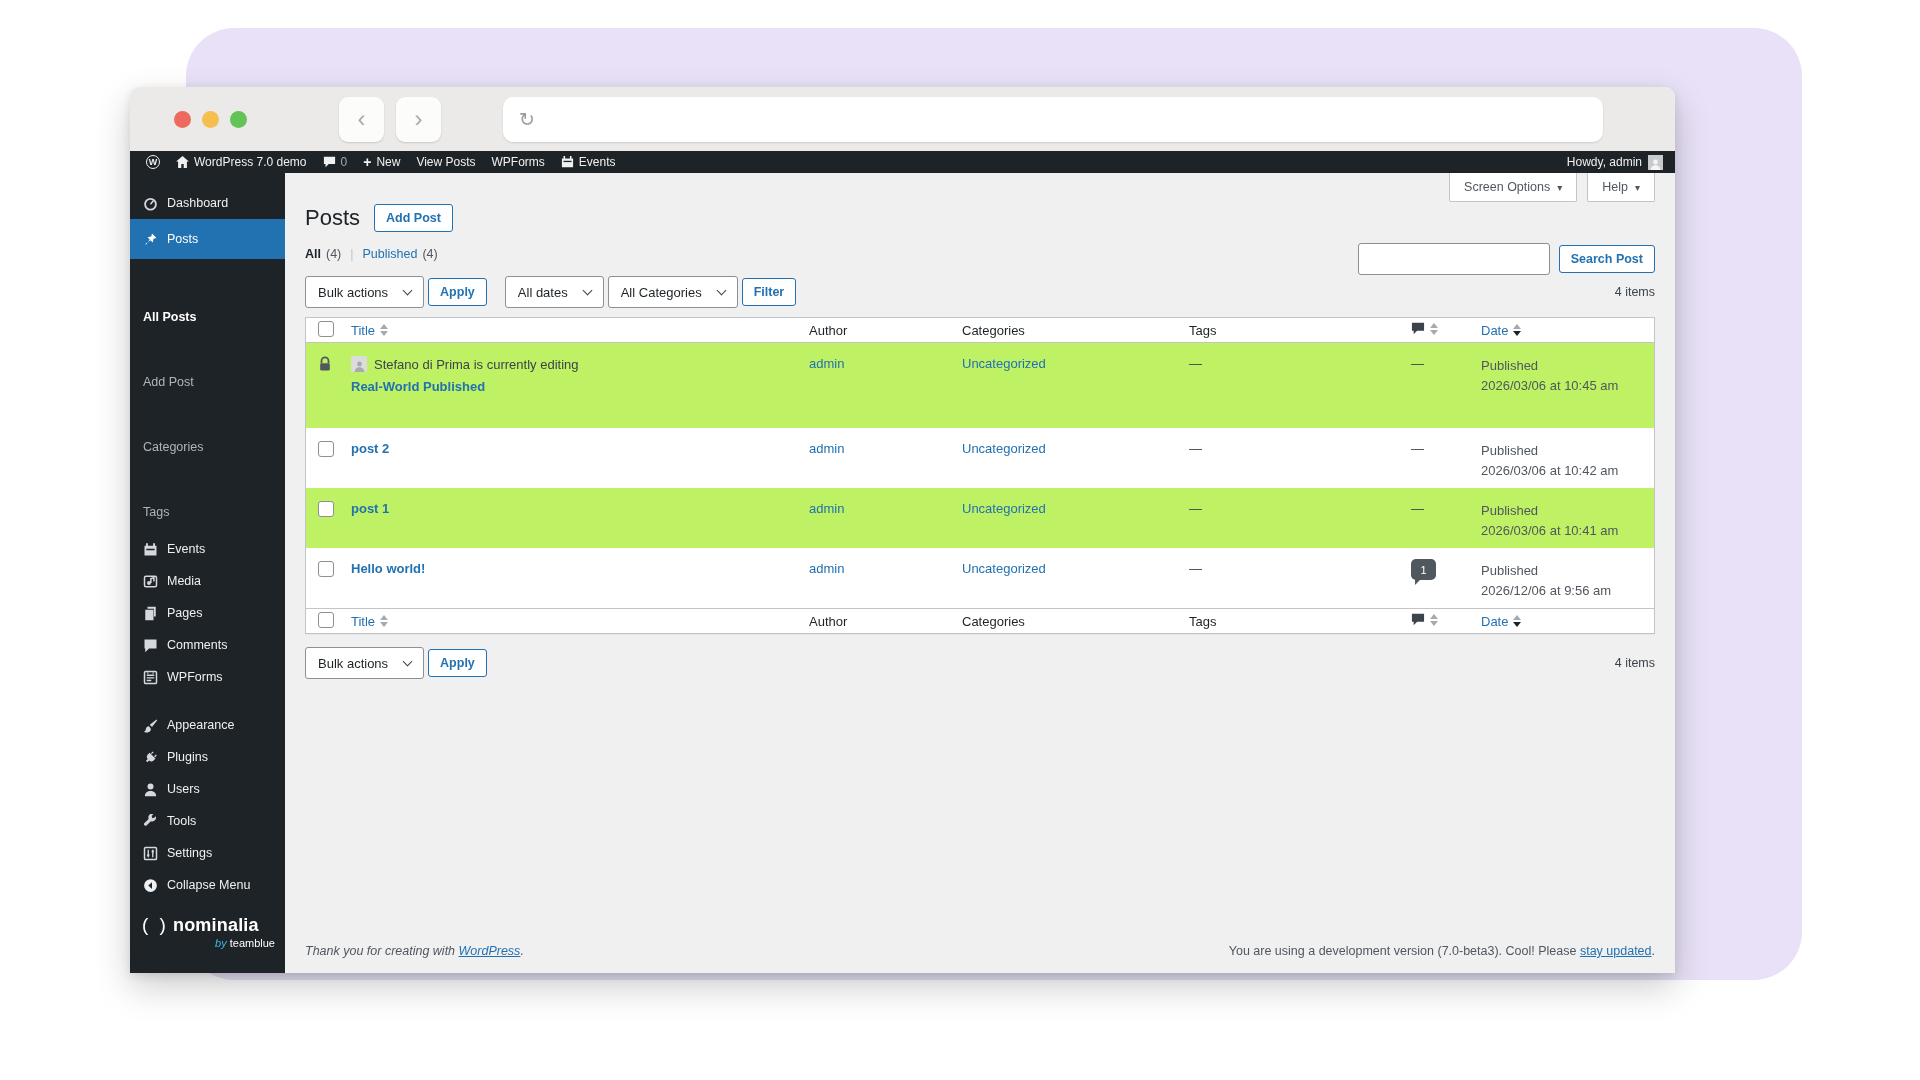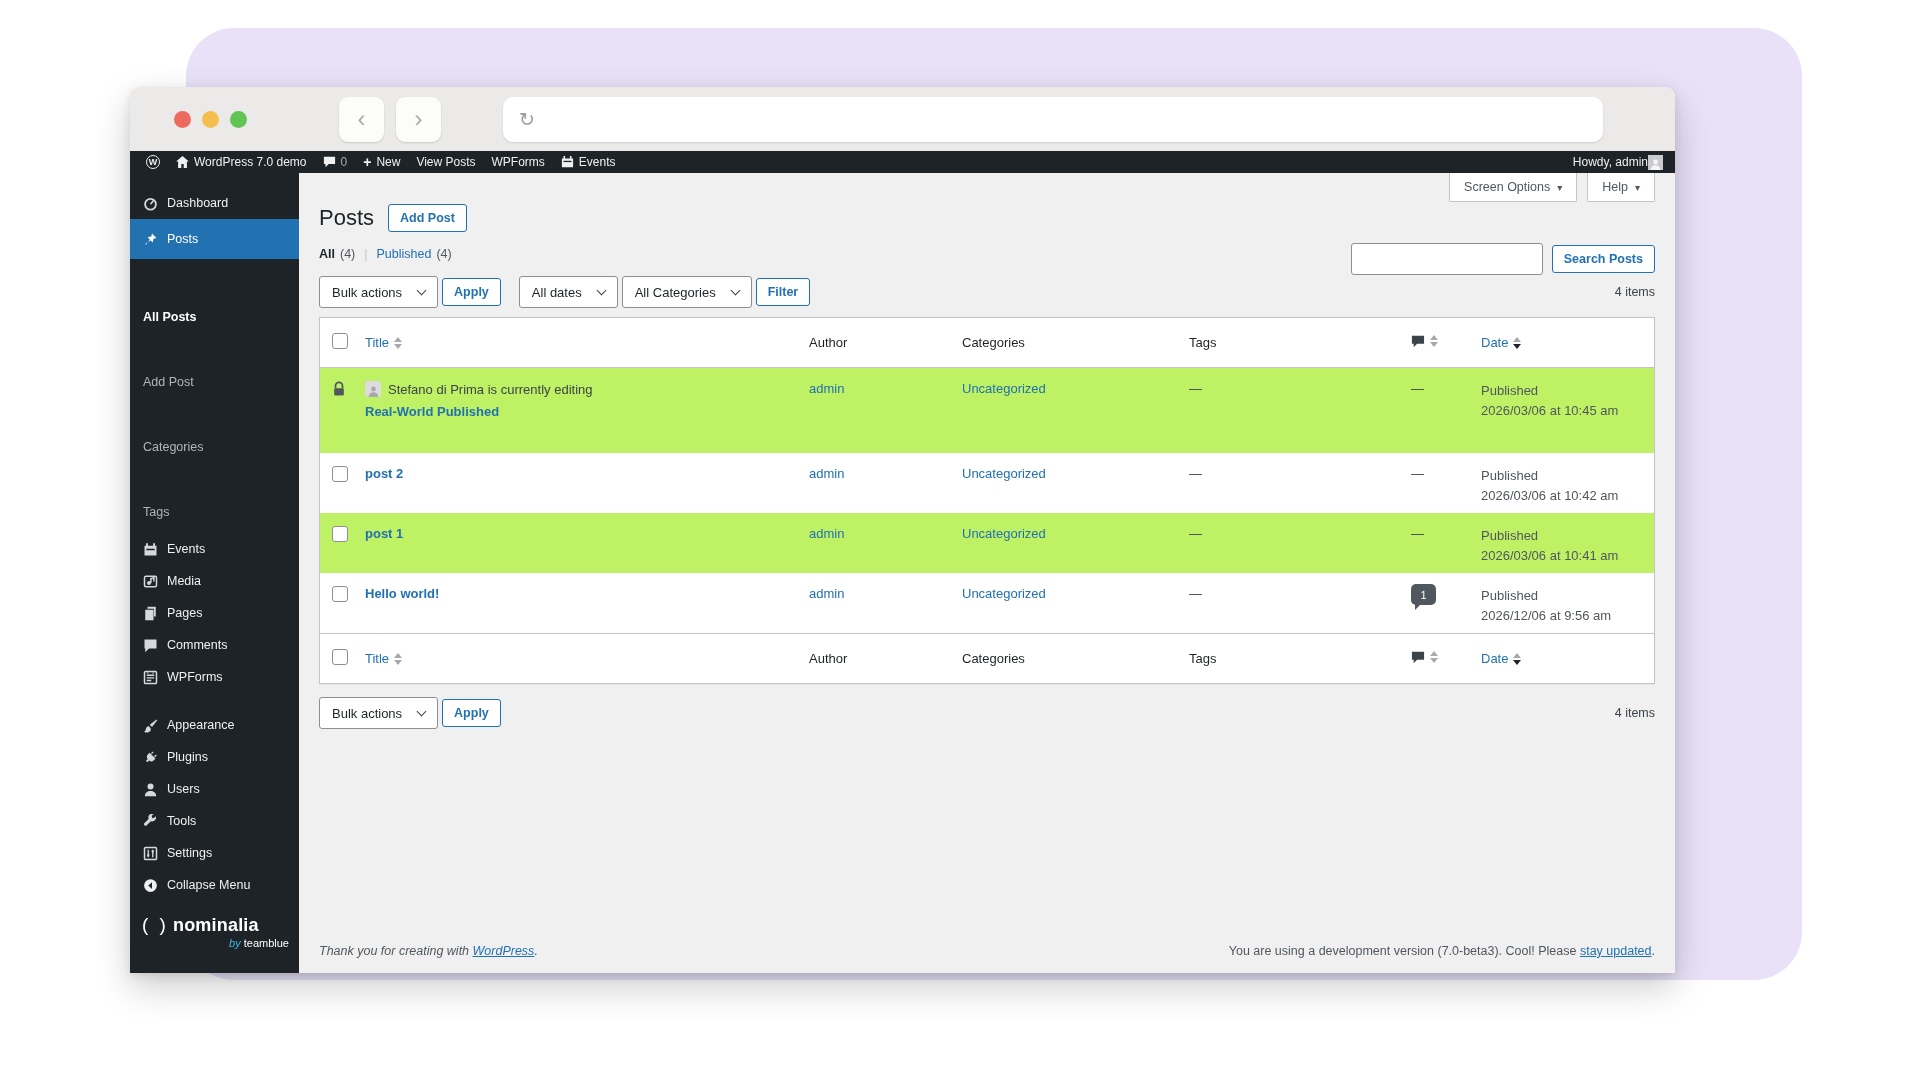--- a/index.html
+++ b/index.html
@@ -20,27 +20,27 @@
   .nav-btn.fwd { margin-left:12px; }
   .url-bar { flex:1; margin-left:62px; margin-right:50px; height:45px; border-radius:10px; background:#ffffff; box-shadow:0 1px 2px rgba(0,0,0,.12); display:flex; align-items:center; padding:0 16px; color:#9b9b9b; font-size:19px; }
 
   
   .admin-bar { height:22px; background:#1d2327; color:#f0f0f1; display:flex; align-items:center; font-size:12px; padding:0 8px; }
   .ab-item { display:flex; align-items:center; gap:5px; padding:0 8px; height:100%; white-space:nowrap; }
   .ab-item svg { display:block; }
   .wp-ring { width:14px; height:14px; border:1.4px solid #f0f0f1; border-radius:50%; display:flex; align-items:center; justify-content:center; font-size:9px; font-weight:bold; color:#f0f0f1; }
   .ab-count { color:#a7aaad; }
   .ab-plus { font-size:14px; font-weight:bold; line-height:1; }
-  .ab-right { margin-left:auto; display:flex; align-items:center; padding-right:4px; }
+  .ab-right { margin-left:auto; display:flex; align-items:center; gap:6px; padding-right:4px; }
   .ab-avatar { width:15px; height:15px; background:#c9cacc; display:flex; align-items:flex-end; justify-content:center; overflow:hidden; }
 
   
   .workspace { display:flex; height:800px; background:#f0f0f1; }
 
-  .sidebar { width:169px; background:#1d2327; color:#f0f0f1; flex-shrink:0; position:relative; z-index:4; padding-top:14px; font-size:12.5px; }
+  .sidebar { width:155px; background:#1d2327; color:#f0f0f1; flex-shrink:0; position:relative; z-index:4; padding-top:14px; font-size:12.5px; }
   .menu-item { display:flex; align-items:center; gap:9px; padding:8px 12px; color:#f0f0f1; position:relative; }
   .menu-item .ic { width:16px; height:16px; display:flex; align-items:center; justify-content:center; color:#d5d8dc; flex-shrink:0; }
   .menu-item.active { background:#2271b1; color:#fff; padding-top:12px; padding-bottom:12px; }
   .menu-item.active::after { content:""; position:absolute; right:-8px; top:50%; margin-top:-8px; border:8px solid transparent; border-left-color:#2271b1; }
   .submenu { padding:6px 0 8px; background:#1d2327; }
   .submenu-item { padding:6px 12px 6px 13px; color:#b0b5ba;margin-top:39px; }
   .submenu-item.current { color:#ffffff; font-weight:bold; }
   .menu-sep { height:16px; }
   .side-logo { position:absolute; bottom:24px; left:12px; right:10px; }
   .logo-line { display:flex; align-items:center; gap:4px; color:#fff; font-size:18px; font-weight:bold; letter-spacing:.2px; }
@@ -71,21 +71,21 @@
   .tablenav { margin-top:15px; display:flex; align-items:center; gap:4px; }
   .tablenav.bottom { margin-top:13px; }
   .select { height:32px; border:1px solid #8c8f94; border-radius:3px; background:#fff; font-size:13px; color:#1d2327; padding:0 12px; display:flex; align-items:center; gap:16px; }
   .chev { width:7px; height:7px; border-right:1.8px solid #3c434a; border-bottom:1.8px solid #3c434a; transform:rotate(45deg); margin-top:-4px; }
   .gap12 { width:10px; }
   .items-count { margin-left:auto; font-size:12.5px; color:#3c434a; }
 
   
   .posts-table { margin-top:9px; background:#fff; border:1px solid #c3c4c7; box-shadow:0 1px 1px rgba(0,0,0,.04); }
   .trow { display:flex; align-items:flex-start; }
-  .thead { align-items:center; height:50px; font-size:13px; color:#1d2327; }
+  .thead { align-items:center; height:25px; font-size:13px; color:#1d2327; }
   .thead.top { border-bottom:1px solid #c3c4c7; }
   .thead.foot { border-top:1px solid #c3c4c7; }
   .col-cb { width:45px; padding-left:12px; }
   .col-title { flex:1; padding-right:10px; }
   .col-author { width:153px; }
   .col-cat { width:227px; }
   .col-tags { width:222px; }
   .col-comments { width:70px; }
   .col-date { width:173px; }
   .checkbox { width:16px; height:16px; border:1px solid #8c8f94; border-radius:3px; background:#fff; display:inline-block; }
@@ -350,21 +350,21 @@
       <div class="views" data-interactable="false">
         <span class="all" data-interactable="true">All</span>
         <span class="count" data-interactable="false">(4)</span>
         <span class="sep" data-interactable="false">|</span>
         <span class="link" data-interactable="true">Published</span>
         <span class="count" data-interactable="false">(4)</span>
       </div>
 
       <div class="search-box" data-interactable="false">
         <input class="search-input" type="text" data-interactable="true" style="">
-        <span class="btn-outline" data-interactable="true">Search Posts</span>
+        <span class="btn-outline" data-interactable="true">Search Post</span>
       </div>
 
       <div class="tablenav top" data-interactable="false">
         <div class="select" data-interactable="true">
           <span data-interactable="false">Bulk actions</span>
           <span class="chev" data-interactable="false"></span>
         </div>
         <span class="btn-outline" data-interactable="true">Apply</span>
         <span class="gap12"></span>
         <div class="select" data-interactable="true">

